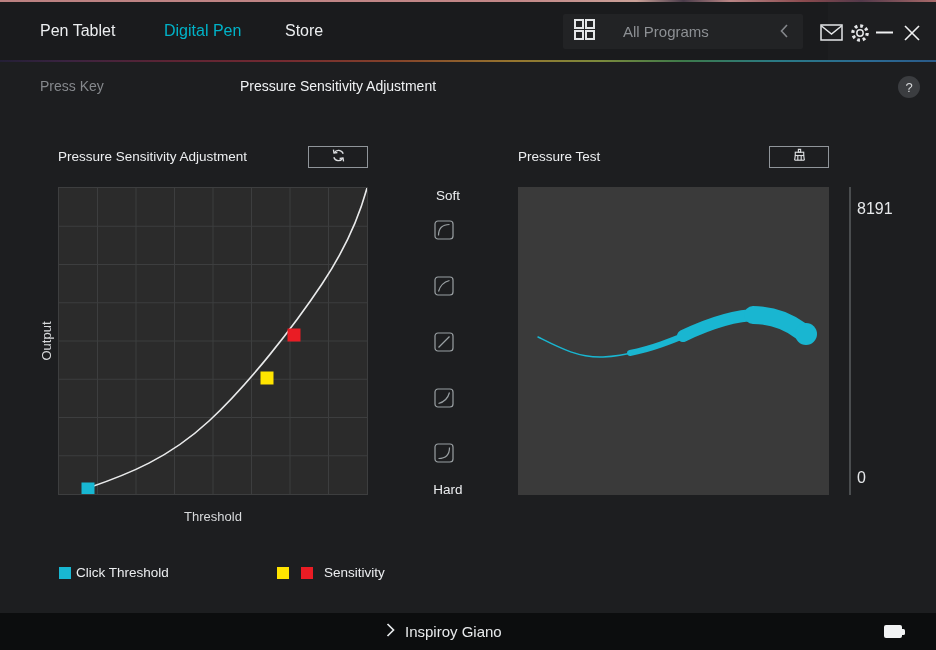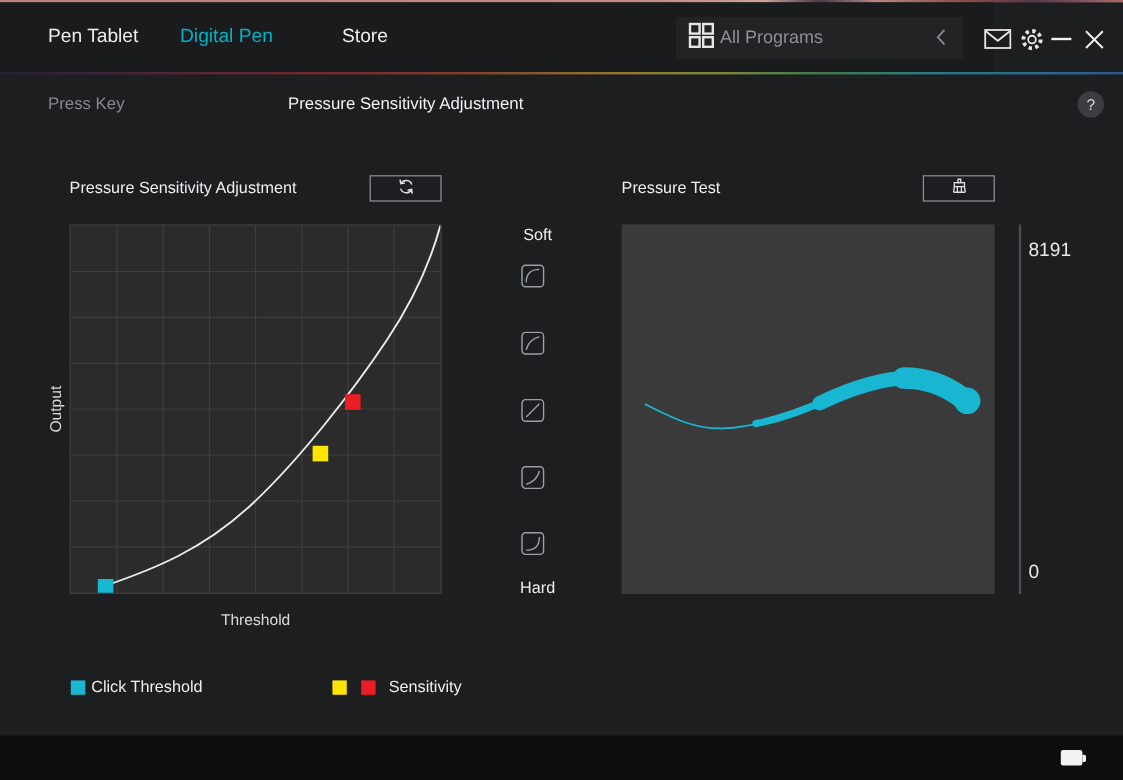--- a/index.html
+++ b/index.html
@@ -16,21 +16,21 @@
     background:linear-gradient(90deg,#bb8181 0%,#c28787 55%,#caa198 68%,#4a3c4a 73%,#b98585 78%,#8a4a4e 86%,#53394a 92%,#a96a6a 100%); }
 
   
   #navbar { left:0; top:2px; width:828px; height:58px; background:#1a1b1d; }
   .nav-tab { position:absolute; top:20px; font-size:16px; color:#eceef0; cursor:default; white-space:nowrap; }
   .nav-tab.active { color:#00b3c8; }
 
   #program-select { position:absolute; left:563px; top:12px; width:240px; height:35px;
     background:#222325; border-radius:2px; display:flex; align-items:center; }
   #program-select .grid-ic { margin-left:10px; }
-  #program-select .lbl { margin-left:4px; font-size:15px; color:#8d9094; }
+  #program-select .lbl { margin-left:27px; font-size:15px; color:#8d9094; }
   #program-select .chev { position:absolute; right:14px; top:9px; }
 
   .winctl { position:absolute; display:flex; align-items:center; justify-content:center; }
 
   
   #rainbow { left:0; top:60px; width:936px; height:2px;
     background:linear-gradient(90deg,#241f36 0%,#3a2340 7%,#5c2434 18%,#742a31 30%,#84422a 42%,#96762f 55%,#7c8a3c 64%,#3d7a4a 73%,#2a7a85 83%,#2b6a93 93%,#2a5a88 100%); }
 
   
   .subnav-item { position:absolute; top:78px; font-size:14px; }
@@ -73,21 +73,21 @@
 </style>
 </head>
 <body>
 
 <div id="window">
 
   <div id="topline" class="abs"></div>
 
   <div id="navbar" class="abs">
     <div class="nav-tab" style="left:40px">Pen Tablet</div>
-    <div class="nav-tab active" style="left:150px">Digital Pen</div>
+    <div class="nav-tab active" style="left:164px">Digital Pen</div>
     <div class="nav-tab" style="left:285px">Store</div>
 
     <div id="program-select">
       <span class="grid-ic">
         <svg width="23" height="23" viewBox="0 0 23 23" fill="none" stroke="#e4e6e8" stroke-width="2">
           <rect x="2" y="2" width="8" height="8"></rect>
             <rect x="13" y="2" width="8" height="8"></rect>
           <rect x="2" y="13" width="8" height="8"></rect>
             <rect x="13" y="13" width="8" height="8"></rect>
         </svg>
@@ -232,19 +232,27 @@
   <div class="scale-lbl" style="top:200px">8191</div>
   <div class="scale-lbl" style="top:469px">0</div>
 
   <div class="legend-sq" style="left:59px; background:#18b7d2"></div>
   <div class="legend-lbl" style="left:76px">Click Threshold</div>
   <div class="legend-sq" style="left:277px; background:#ffe400"></div>
   <div class="legend-sq" style="left:301px; background:#ea1c24"></div>
   <div class="legend-lbl" style="left:324px">Sensitivity</div>
 
   <div id="footer" class="abs">
+    <div id="device-row">
+      <span>
+        <svg width="9" height="14" viewBox="0 0 9 14" fill="none" stroke="#e8eaec" stroke-width="1.7">
+          <polyline points="1.5,1 7.5,7 1.5,13"></polyline>
+        </svg>
+      </span>
+      <span id="device-name">Inspiroy Giano</span>
+    </div>
     <div id="battery">
       <div class="body"></div>
         <div class="nub"></div>
     </div>
   </div>
 
 </div>
 
 </body></html>

